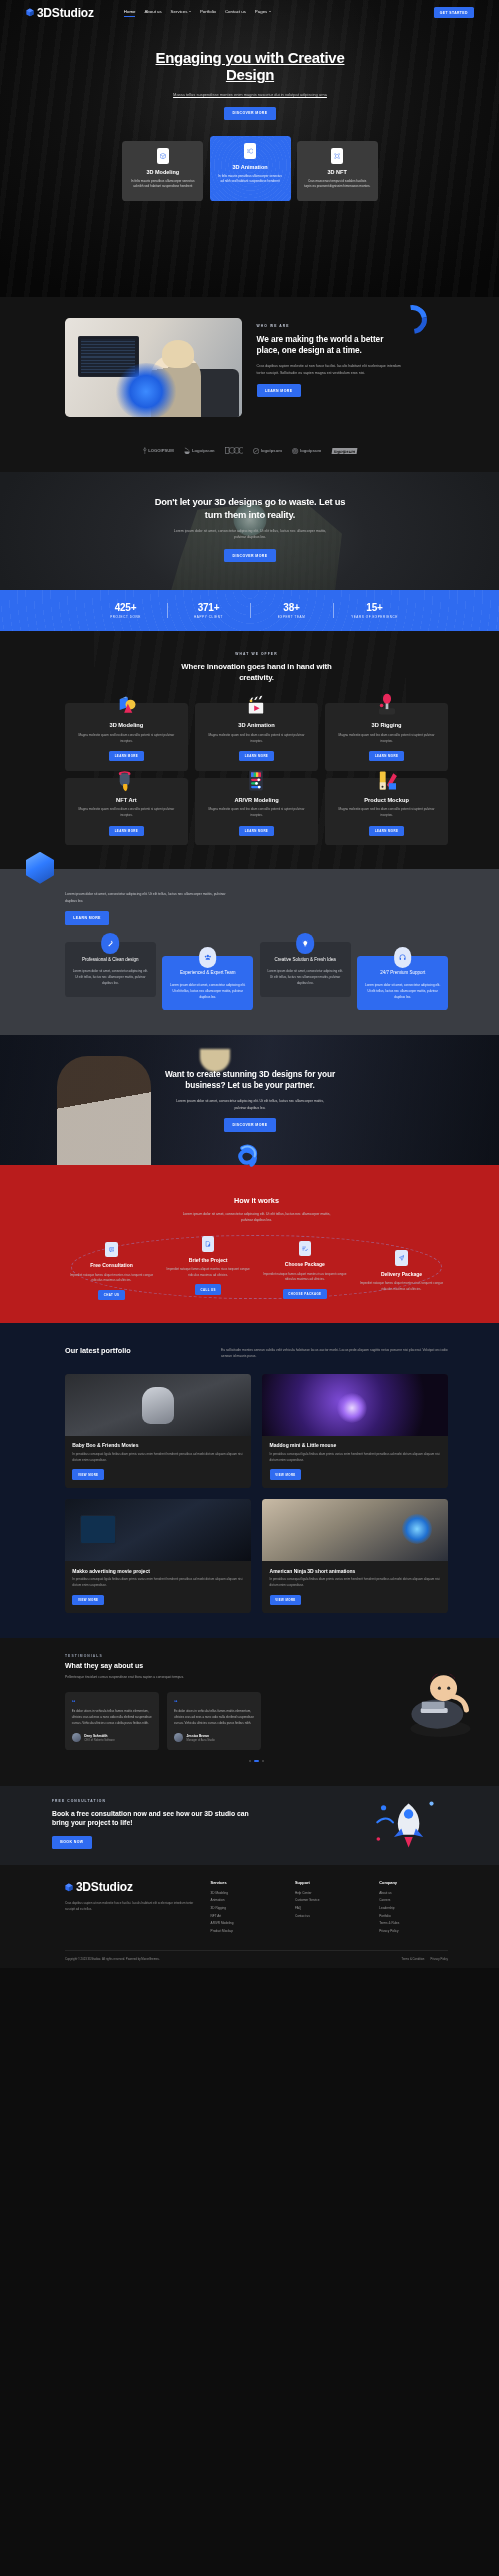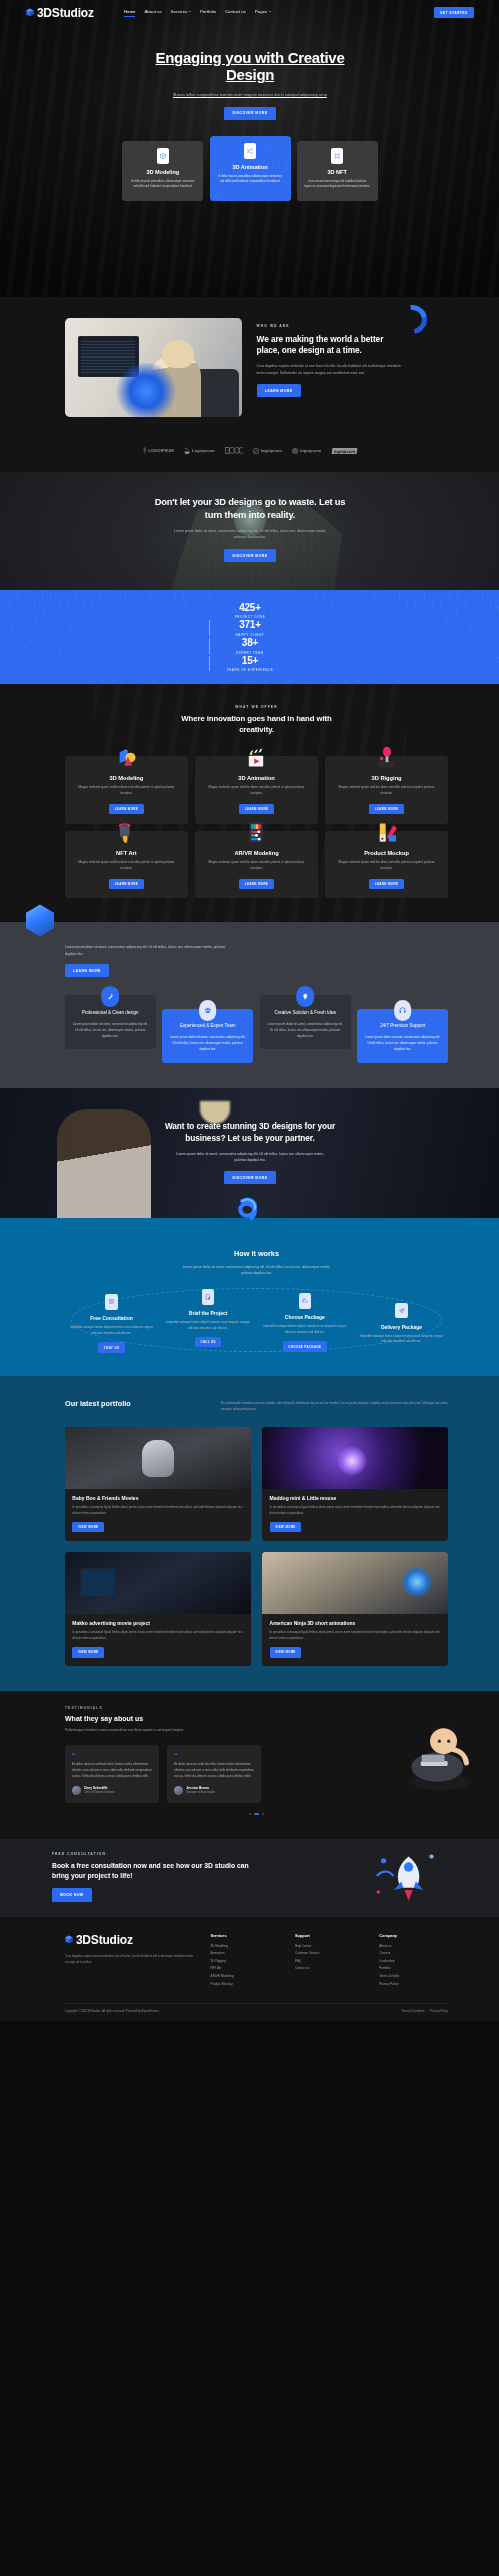--- a/index.html
+++ b/index.html
@@ -124,21 +124,21 @@
     width:33px;height:33px;border-radius:50%;background:radial-gradient(circle,#cfe3de 0%,#74908d 55%,#2d3a3a 100%);opacity:.55;}
   .cta-dark .inner{position:relative;z-index:3;}
   .cta-dark h2{font-size:9.4px;line-height:1.35;font-weight:bold;max-width:208px;margin:0 auto;letter-spacing:-0.2px;}
   .cta-dark p{font-size:3.5px;line-height:1.85;color:#b0b0b0;max-width:156px;margin:6.2px auto 0;}
   .cta-dark .btn{margin-top:8.3px;}
 
   
   .stats{position:relative;background:#2f6bf0;padding:11.5px 0;overflow:hidden;}
   .stats:before{content:"";position:absolute;inset:0;
     background:repeating-radial-gradient(circle at 50% 0%,rgba(255,255,255,.055) 0 0.5px,rgba(0,0,0,0) 0.5px 8.3px);}
-  .stat-row{position:relative;display:flex;justify-content:center;align-items:center;gap:0;flex-direction:column;}
+  .stat-row{position:relative;display:flex;justify-content:center;align-items:center;gap:0;}
   .stat{width:83px;text-align:center;position:relative;}
   .stat + .stat:before{content:"";position:absolute;left:0;top:1px;bottom:1px;width:0.5px;background:rgba(255,255,255,.45);}
   .stat .num{font-size:10px;font-weight:bold;letter-spacing:-0.2px;}
   .stat .lbl{font-size:3px;letter-spacing:0.6px;margin-top:2.6px;color:#e8eeff;text-transform:uppercase;}
 
   
   .services{background:#141414;padding:21px 0 24px;position:relative;overflow:hidden;text-align:center;}
   .services:before{content:"";position:absolute;left:50%;top:0;transform:translateX(-50%);width:312px;height:100%;
     background:repeating-linear-gradient(99deg,rgba(255,255,255,.018) 0 6.2px,rgba(0,0,0,0) 6.2px 21px);}
   .sec-head{position:relative;z-index:2;}
@@ -178,38 +178,38 @@
       linear-gradient(100deg,#1b2230 0%,#2d3446 28%,#47506a 52%,#2a3142 78%,#151a24 100%);}
   .cta-photo .bg:after{content:"";position:absolute;left:57px;bottom:0;width:94px;height:109px;border-radius:31px 31px 0 0;
     background:linear-gradient(170deg,#4a3a2d 0 42%,#d9cfc2 42% 100%);opacity:.85;}
   .cta-photo .lamp{position:absolute;left:200px;top:13.5px;width:30px;height:23px;border-radius:0 0 15px 15px;background:#f2dfae;opacity:.85;filter:blur(0.8px);}
   .cta-photo .inner{position:relative;z-index:3;}
   .cta-photo h2{font-size:8.3px;line-height:1.42;font-weight:bold;max-width:193px;margin:0 auto;letter-spacing:-0.1px;}
   .cta-photo p{font-size:3.4px;line-height:1.85;color:#cfcfcf;max-width:151px;margin:6.2px auto 0;}
   .cta-photo .btn{margin-top:7.3px;}
 
   
-  .how{background:#0369a1;padding:8.3px 0 23px;position:relative;text-align:center;}
+  .how{background:#b91c1c;padding:8.3px 0 23px;position:relative;text-align:center;}
   .spring{position:absolute;left:50%;top:-22px;transform:translateX(-50%);width:36px;height:36px;}
   .how h2{font-size:7.3px;font-weight:bold;padding-top:23px;}
   .how > .wrap > p{font-size:3.4px;line-height:1.9;color:#c0c3c8;max-width:151px;margin:5.7px auto 0;}
   .how-grid{display:flex;justify-content:space-between;margin-top:17.7px;position:relative;}
   .how-grid:before{content:"";position:absolute;left:6.2px;right:6.2px;top:-6.2px;height:62px;
     border:0.5px dashed rgba(140,170,255,.42);border-radius:50%;}
   .step{width:93px;text-align:center;position:relative;}
   .step:nth-child(2){margin-top:-5.2px;}
   .step:nth-child(3){margin-top:-1px;}
   .step:nth-child(4){margin-top:8.3px;}
   .step .sico{width:12.5px;height:15.6px;border-radius:2.1px;background:#dfe8fb;margin:0 auto 5.2px;display:flex;align-items:center;justify-content:center;}
   .step h3{font-size:5px;font-weight:bold;}
   .step p{font-size:3px;line-height:1.9;color:#b9bcc2;margin-top:4.2px;}
   .step .btn{margin-top:5.7px;}
 
   
-  .portfolio{background:#0c4a6e;padding:23px 0 25px;}
+  .portfolio{background:#0f172a;padding:23px 0 25px;}
   .pf-head{display:flex;gap:21px;align-items:flex-start;}
   .pf-head h2{font-size:7.3px;font-weight:bold;flex:none;width:135px;}
   .pf-head p{font-size:3.3px;line-height:1.95;color:#a0a0a0;flex:1;padding-top:1px;}
   .pf-grid{display:grid;grid-template-columns:1fr 1fr;gap:11.5px;margin-top:14.6px;}
   .pf{background:#1d1d1d;border-radius:3.6px;overflow:hidden;}
   .pf .thumb{height:62px;position:relative;overflow:hidden;}
   .pf .body{padding:6.2px 7.3px 8.3px;}
   .pf h3{font-size:5px;font-weight:bold;}
   .pf p{font-size:3px;line-height:1.95;color:#9b9b9b;margin-top:3.6px;}
   .pf .btn{margin-top:5.7px;}

